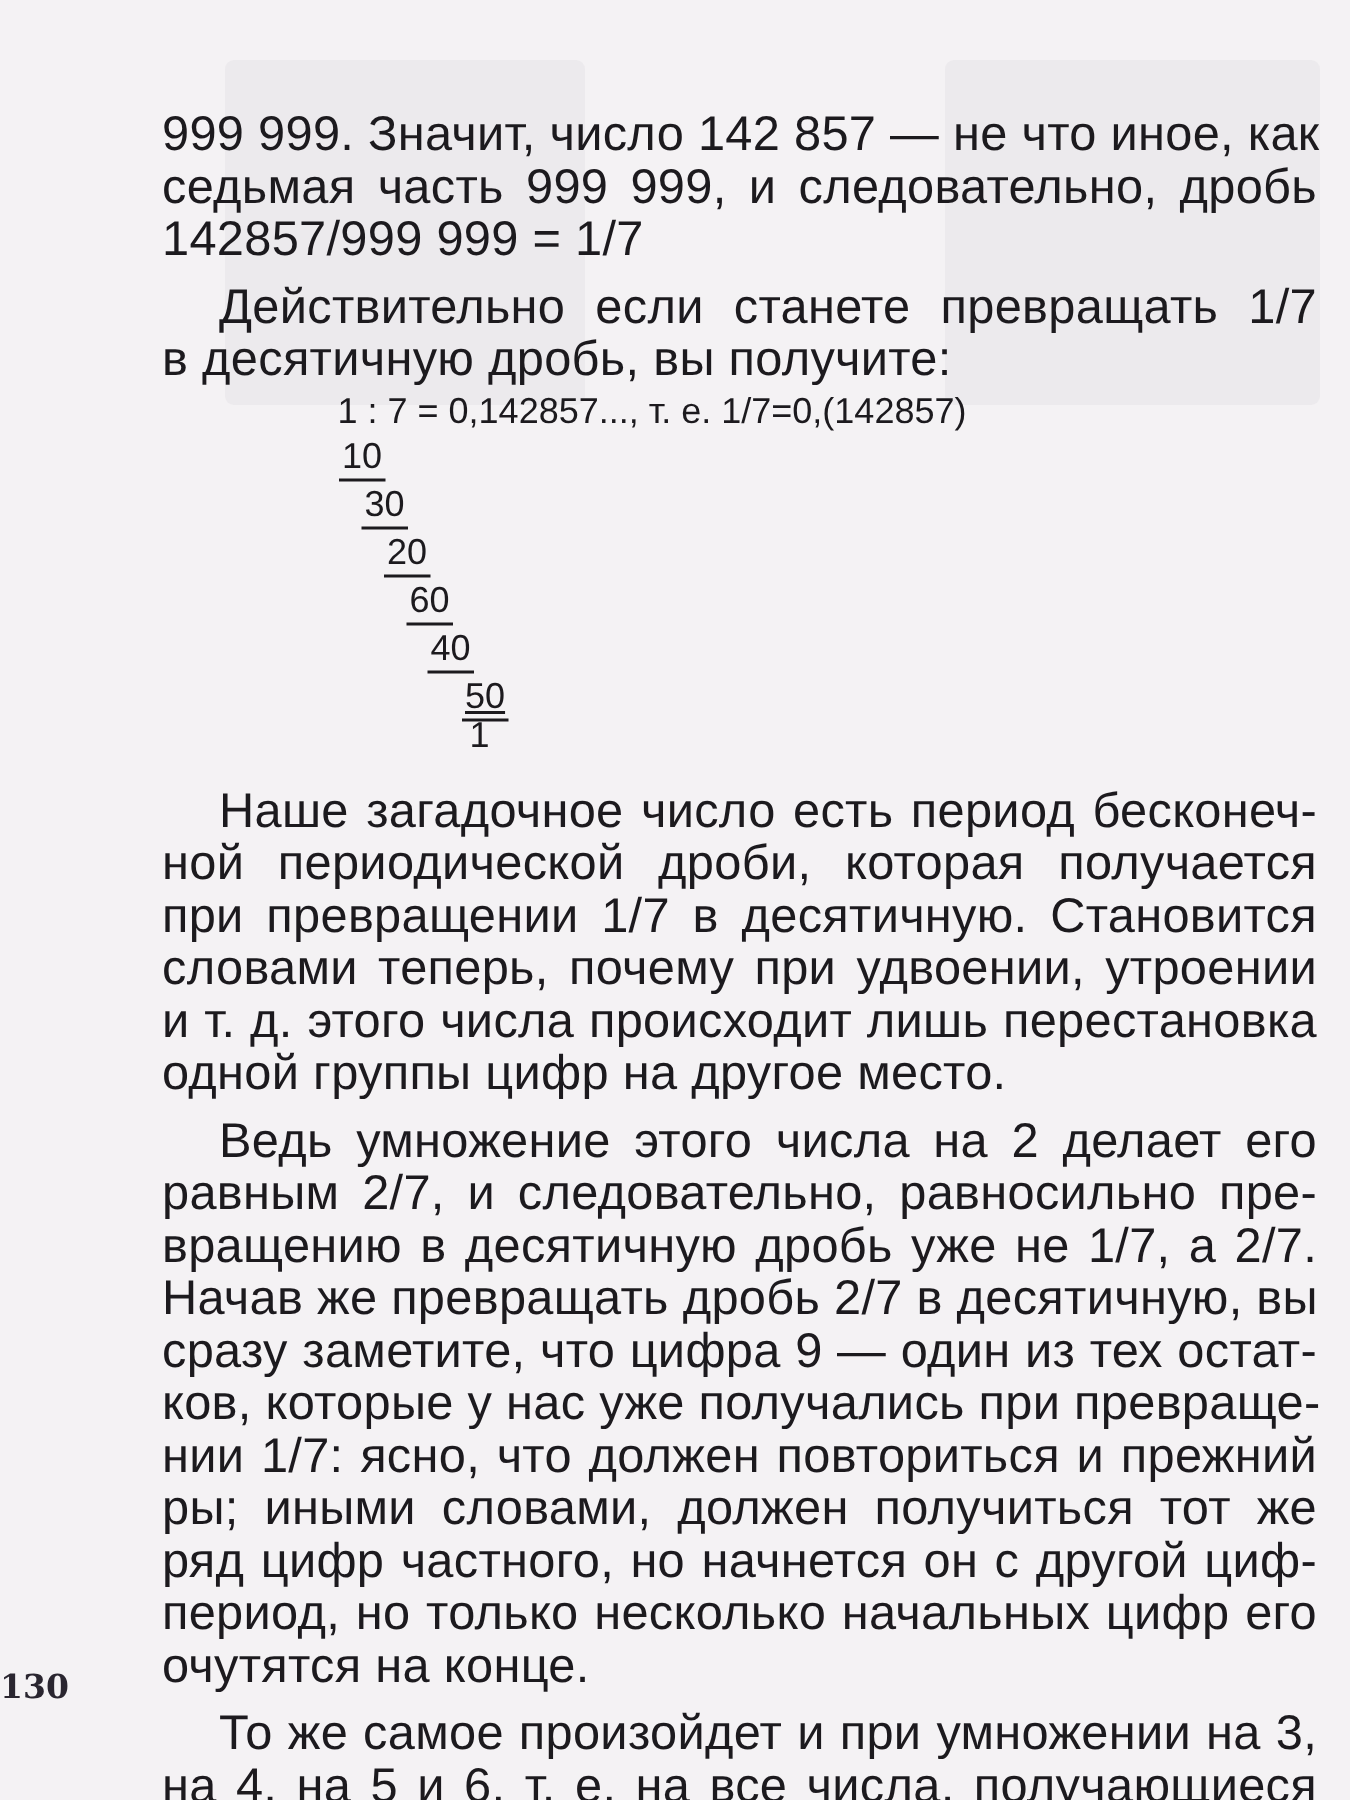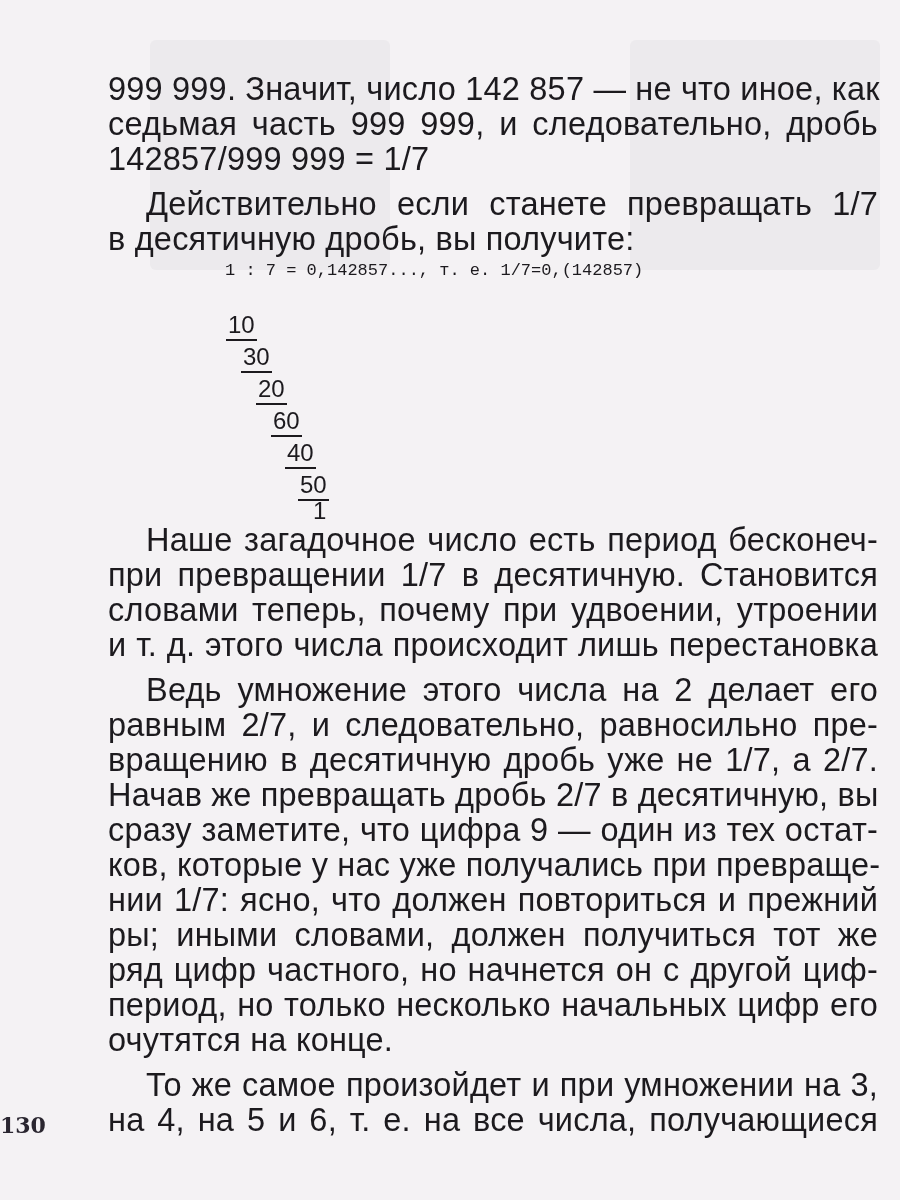--- a/index.html
+++ b/index.html
@@ -23,22 +23,22 @@
     letter-spacing: 0.2px;
   }
   .p .line { display: block; text-align: justify; text-align-last: justify; white-space: nowrap; }
   .p .line.last { text-align-last: left; }
   .indent { padding-left: 38px; }
   .gap { height: 10px; }
   .division {
     position: relative; height: 240px; margin-top: 4px;
     font-size: 24px;
   }
-  .div-eq { position: absolute; left: 117px; top: 0; font-size: 17px; white-space: nowrap; font-family: Liberation Mono, monospace; }
-  .rem { position: absolute; font-size: 24px; line-height: 24px; margin-top: 20px; }
+  .div-eq { position: absolute; left: 117px; top: 0; font-size: 24px; white-space: nowrap; }
+  .rem { position: absolute; font-size: 24px; line-height: 24px; }
   .rem .num { display: block; padding: 0 2px; }
   .rem .bar { display: block; height: 2px; background: #1c1a1e; margin-top: 2px; }
   .page-number {
     position: absolute; left: 0; width: 756px; top: 1112px;
     text-align: left; font-family: "DejaVu Serif", serif;
     font-weight: bold; font-size: 22px; color: #2a2630;
   }
 </style>
 </head>
 <body>
@@ -75,36 +75,38 @@
         <span class="bar"></span>
     </div>
     <div class="rem" style="left:163px;top:128px;text-align:right;">
       <span class="num">60</span>
         <span class="bar"></span>
     </div>
     <div class="rem" style="left:177px;top:160px;">
       <span class="num">40</span>
         <span class="bar"></span>
     </div>
-    <div class="rem" style="left:190px;top:192px;">
+    <div class="rem" style="left:200px;top:192px;text-decoration:underline;">
       <span class="num">50</span>
         <span class="bar"></span>
     </div>
     <div class="rem" style="left:203px;top:218px;">
       <span class="num">1</span>
     </div>
   </div>
 
   <div style="height:22px"></div>
 
   <p class="p">
     <span class="line indent">Наше загадочное число есть период бесконеч-</span>
+    <span class="line">ной периодической дроби, которая получается</span>
     <span class="line">при превращении 1/7 в десятичную. Становится</span>
     <span class="line">словами теперь, почему при удвоении, утроении</span>
     <span class="line">и т. д. этого числа происходит лишь перестановка</span>
+    <span class="line last">одной группы цифр на другое место.</span>
   </p>
   <div class="gap"></div>
 
   <p class="p">
     <span class="line indent">Ведь умножение этого числа на 2 делает его</span>
     <span class="line">равным 2/7, и следовательно, равносильно пре-</span>
     <span class="line">вращению в десятичную дробь уже не 1/7, а 2/7.</span>
     <span class="line">Начав же превращать дробь 2/7 в десятичную, вы</span>
     <span class="line">сразу заметите, что цифра 9 — один из тех остат-</span>
     <span class="line">ков, которые у нас уже получались при превраще-</span>

